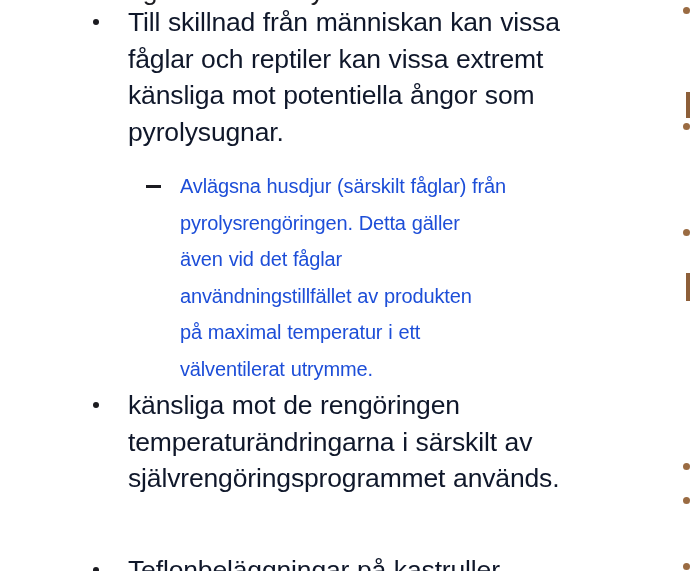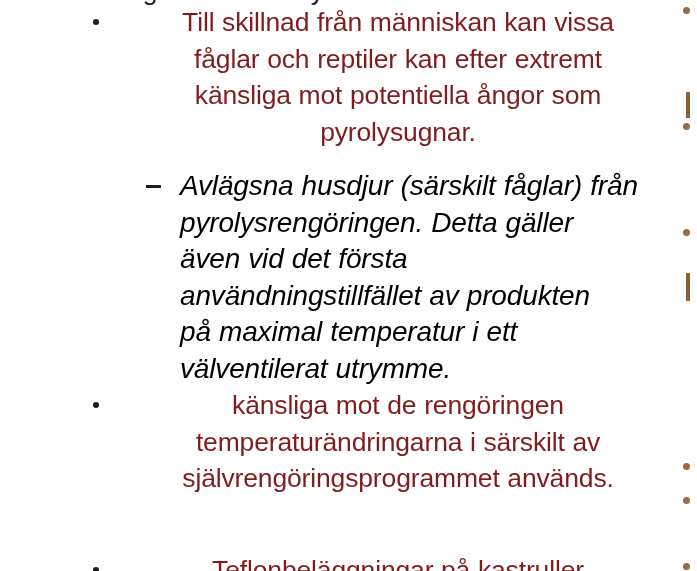--- a/index.html
+++ b/index.html
@@ -92,35 +92,33 @@
     margin-top: -3px;
   }
 
   .text-l1 {
     position: absolute;
     left: 128px;
     width: 540px;
     font-size: 26.5px;
     line-height: 36.5px;
     letter-spacing: -0.15px;
-    color: #7f1d1d;
+    color: #0f172a;
     word-spacing: 0.5px;
-    text-align: center;
   }
 
   .text-l2 {
     position: absolute;
     left: 180px;
     width: 490px;
-    font-size: 28px;
+    font-size: 20px;
     line-height: 36.5px;
     letter-spacing: -0.15px;
-    color: #000000;
+    color: #1d4ed8;
     word-spacing: 0.5px;
-    font-style: italic;
   }
 
   .line {
     display: block;
     height: 36.5px;
     white-space: nowrap;
   }
 
   
   .column-right {
@@ -152,32 +150,32 @@
 <div class="page">
 
   <div class="clipped-top">ugnens innerutrymme.</div>
 
   <div class="column-main">
 
     <div class="bullet-block" style="top:4px;">
       <span class="marker-l1"><span class="dot"></span></span>
       <div class="text-l1">
         <span class="line">Till skillnad från människan kan vissa</span>
-        <span class="line">fåglar och reptiler kan efter extremt</span>
+        <span class="line">fåglar och reptiler kan vissa extremt</span>
         <span class="line">känsliga mot potentiella ångor som</span>
         <span class="line">pyrolysugnar.</span>
       </div>
     </div>
 
     <div class="bullet-block" style="top:168px;">
       <span class="marker-l2"><span class="dash"></span></span>
       <div class="text-l2">
         <span class="line">Avlägsna husdjur (särskilt fåglar) från</span>
         <span class="line">pyrolysrengöringen. Detta gäller</span>
-        <span class="line">även vid det första</span>
+        <span class="line">även vid det fåglar</span>
         <span class="line">användningstillfället av produkten</span>
         <span class="line">på maximal temperatur i ett</span>
         <span class="line">välventilerat utrymme.</span>
       </div>
     </div>
 
     <div class="bullet-block" style="top:387px;">
       <span class="marker-l1"><span class="dot"></span></span>
       <div class="text-l1">
         <span class="line">känsliga mot de rengöringen</span>

